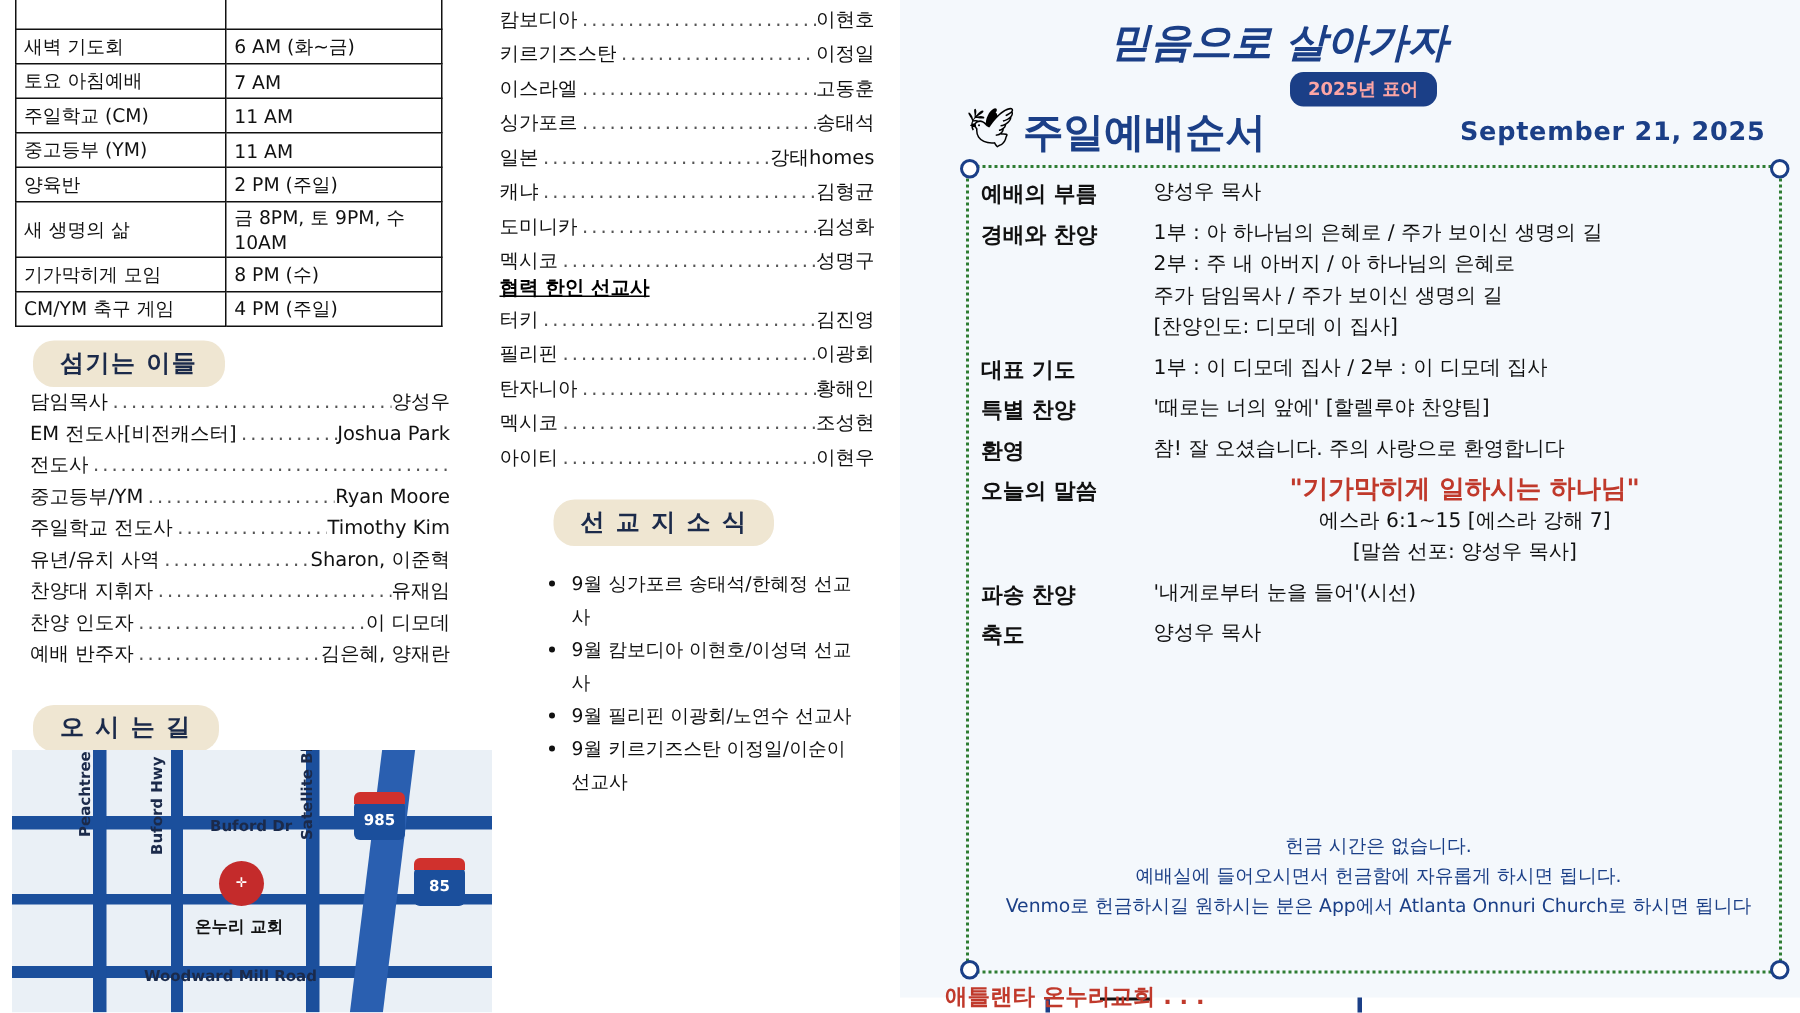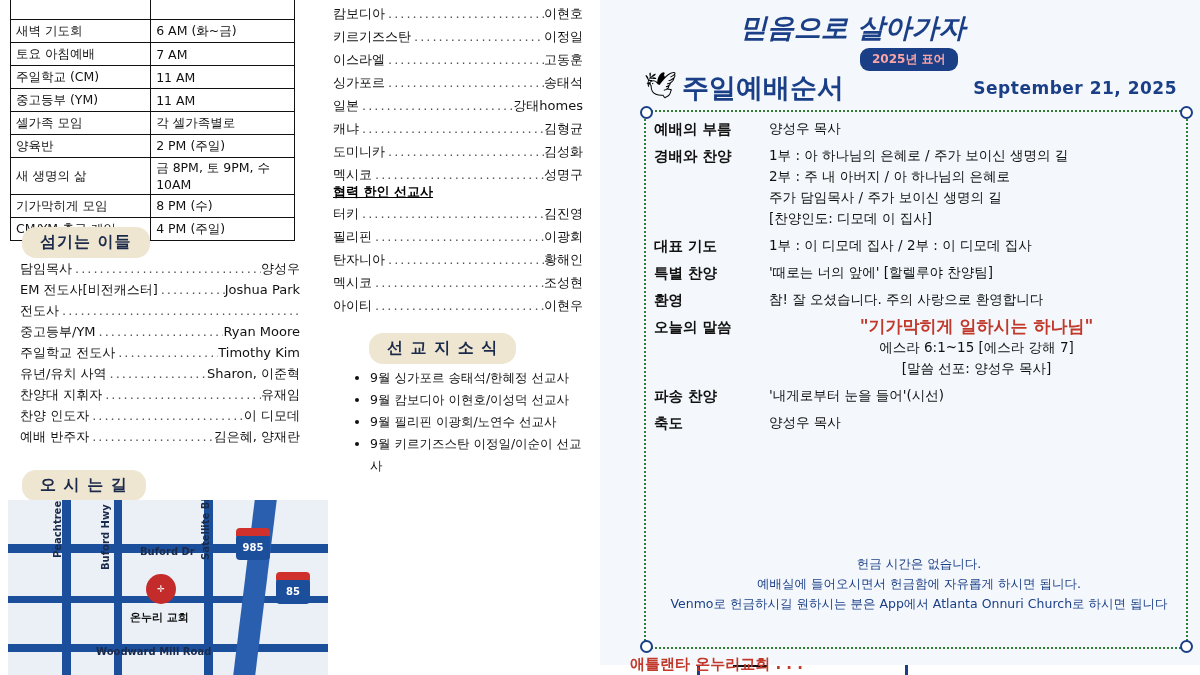--- a/index.html
+++ b/index.html
@@ -43,21 +43,21 @@
     display:flex;align-items:center;justify-content:center;}
   .church-cap{position:absolute;font-size:11px;color:#111;font-weight:bold;}
 
   
   .mid-col{position:absolute;left:325px;top:0;width:265px;height:675px;}
   .miss-list{position:absolute;left:8px;top:2px;width:250px;font-size:13px;color:#111;line-height:23px;}
   .sub-head{position:absolute;left:8px;top:183px;font-size:13px;font-weight:bold;color:#000000;text-decoration:underline;}
   .miss-list2{position:absolute;left:8px;top:202px;width:250px;font-size:13px;color:#111;line-height:23px;}
   .news-head{position:absolute;left:44px;top:333px;}
   .news-box{position:absolute;left:20px;top:360px;width:245px;}
-  .news-box ul{margin:7px;padding-left:18px;}
+  .news-box ul{margin:18px;padding-left:18px;}
   .news-box li{font-size:12.5px;color:#111;line-height:22px;}
   .qr-box{position:absolute;left:372px;top:512px;width:205px;height:163px;border:3px solid #1b3f87;
           display:flex;align-items:center;justify-content:center;background:#fff;overflow:hidden;}
 
   
   .right{position:absolute;left:600px;top:0;width:600px;height:665px;background:#f4f8fc;}
   .right-inner{position:absolute;left:20px;top:6px;width:565px;height:655px;}
   .script-title{position:absolute;left:120px;top:4px;font-size:27px;color:#1b3f87;font-style:italic;font-weight:bold;
         font-family:"DejaVu Sans","Liberation Sans",sans-serif;}
   .year-pill{position:absolute;left:240px;top:42px;background:#1b3f87;color:#fca5a5;font-size:12px;
@@ -100,24 +100,20 @@
             <td class="k">토요 아침예배</td>
             <td class="v">7 AM</td>
           </tr>
           <tr>
             <td class="k">주일학교 (CM)</td>
             <td class="v">11 AM</td>
           </tr>
           <tr>
             <td class="k">중고등부 (YM)</td>
             <td class="v">11 AM</td>
-          </tr>
-          <tr>
-            <td class="k">셀가족 모임</td>
-            <td class="v">각 셀가족별로</td>
           </tr>
           <tr>
             <td class="k">양육반</td>
             <td class="v">2 PM (주일)</td>
           </tr>
           <tr>
             <td class="k">새 생명의 삶</td>
             <td class="v">금 8PM, 토 9PM, 수 10AM</td>
           </tr>
           <tr>

